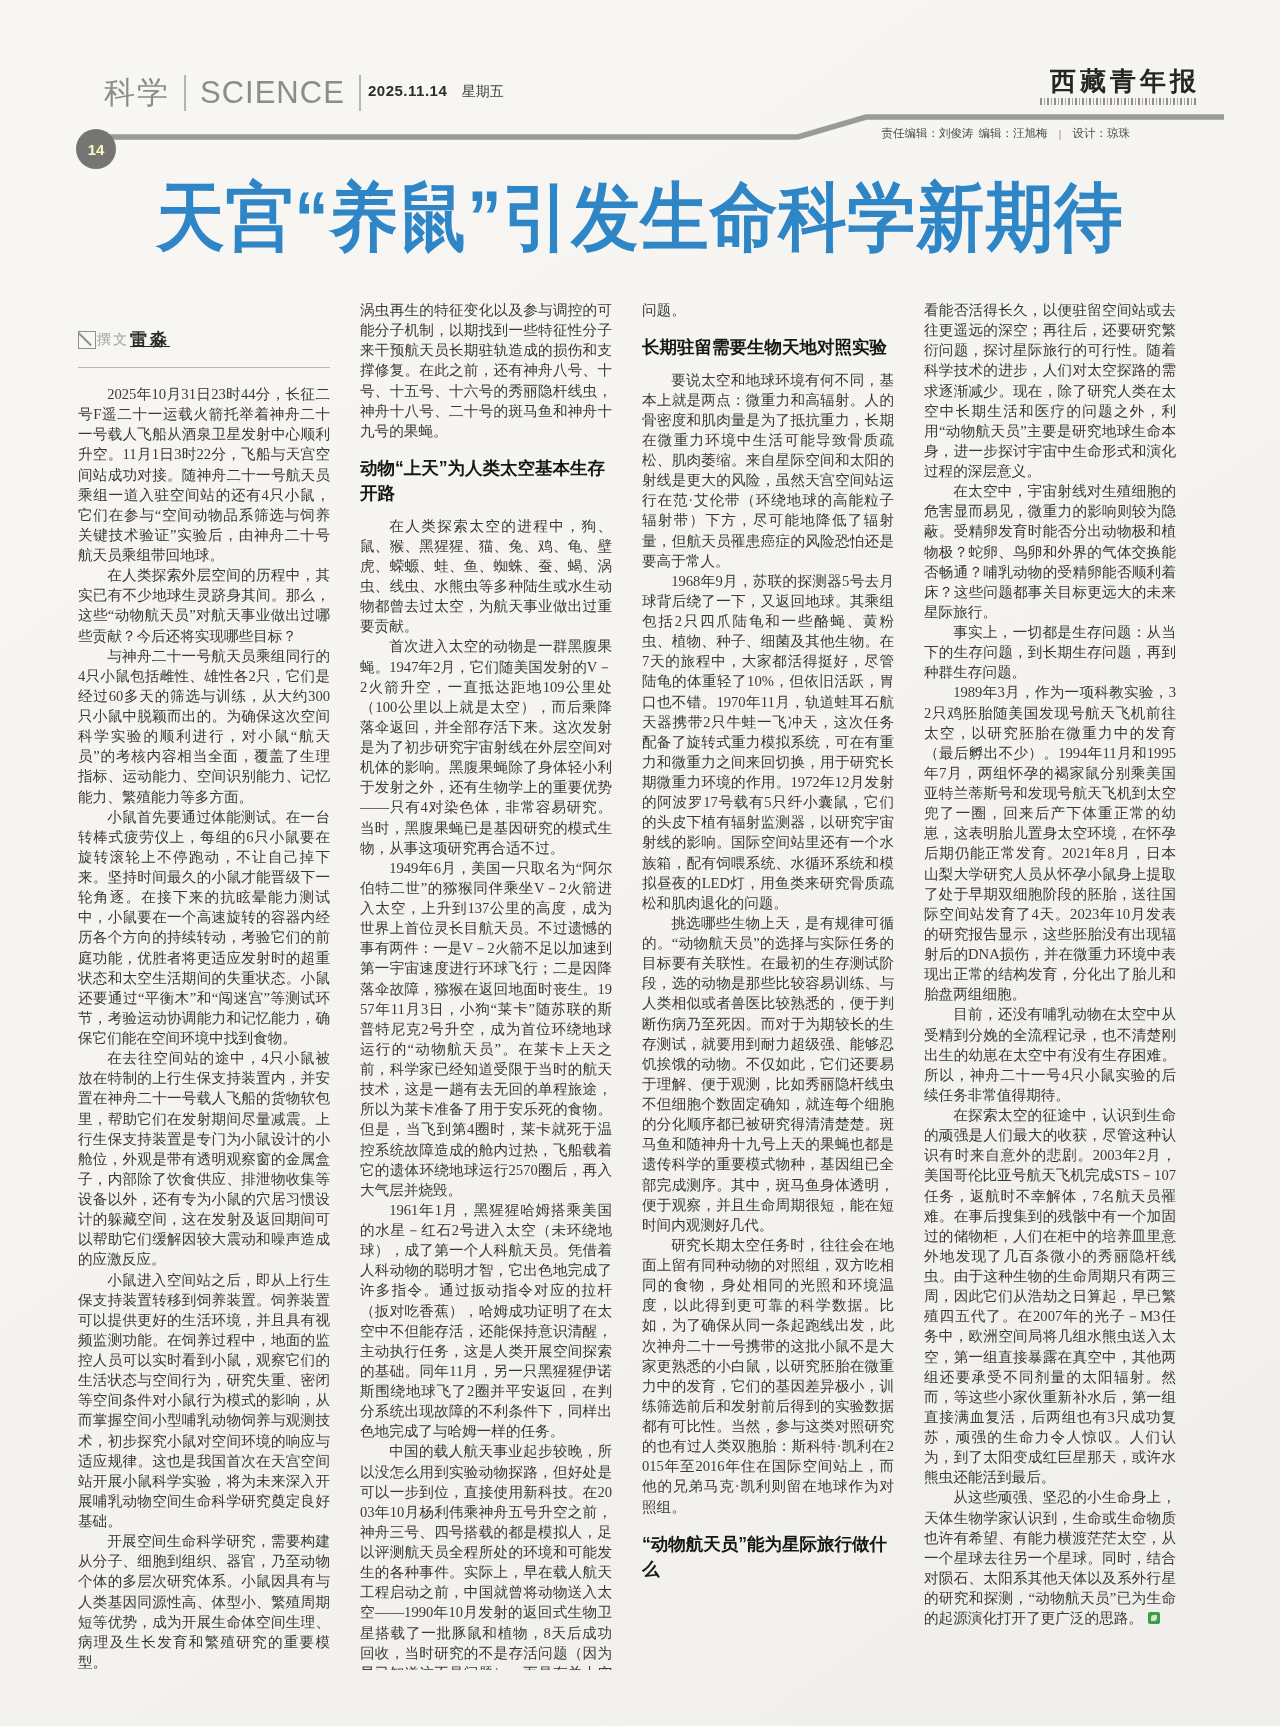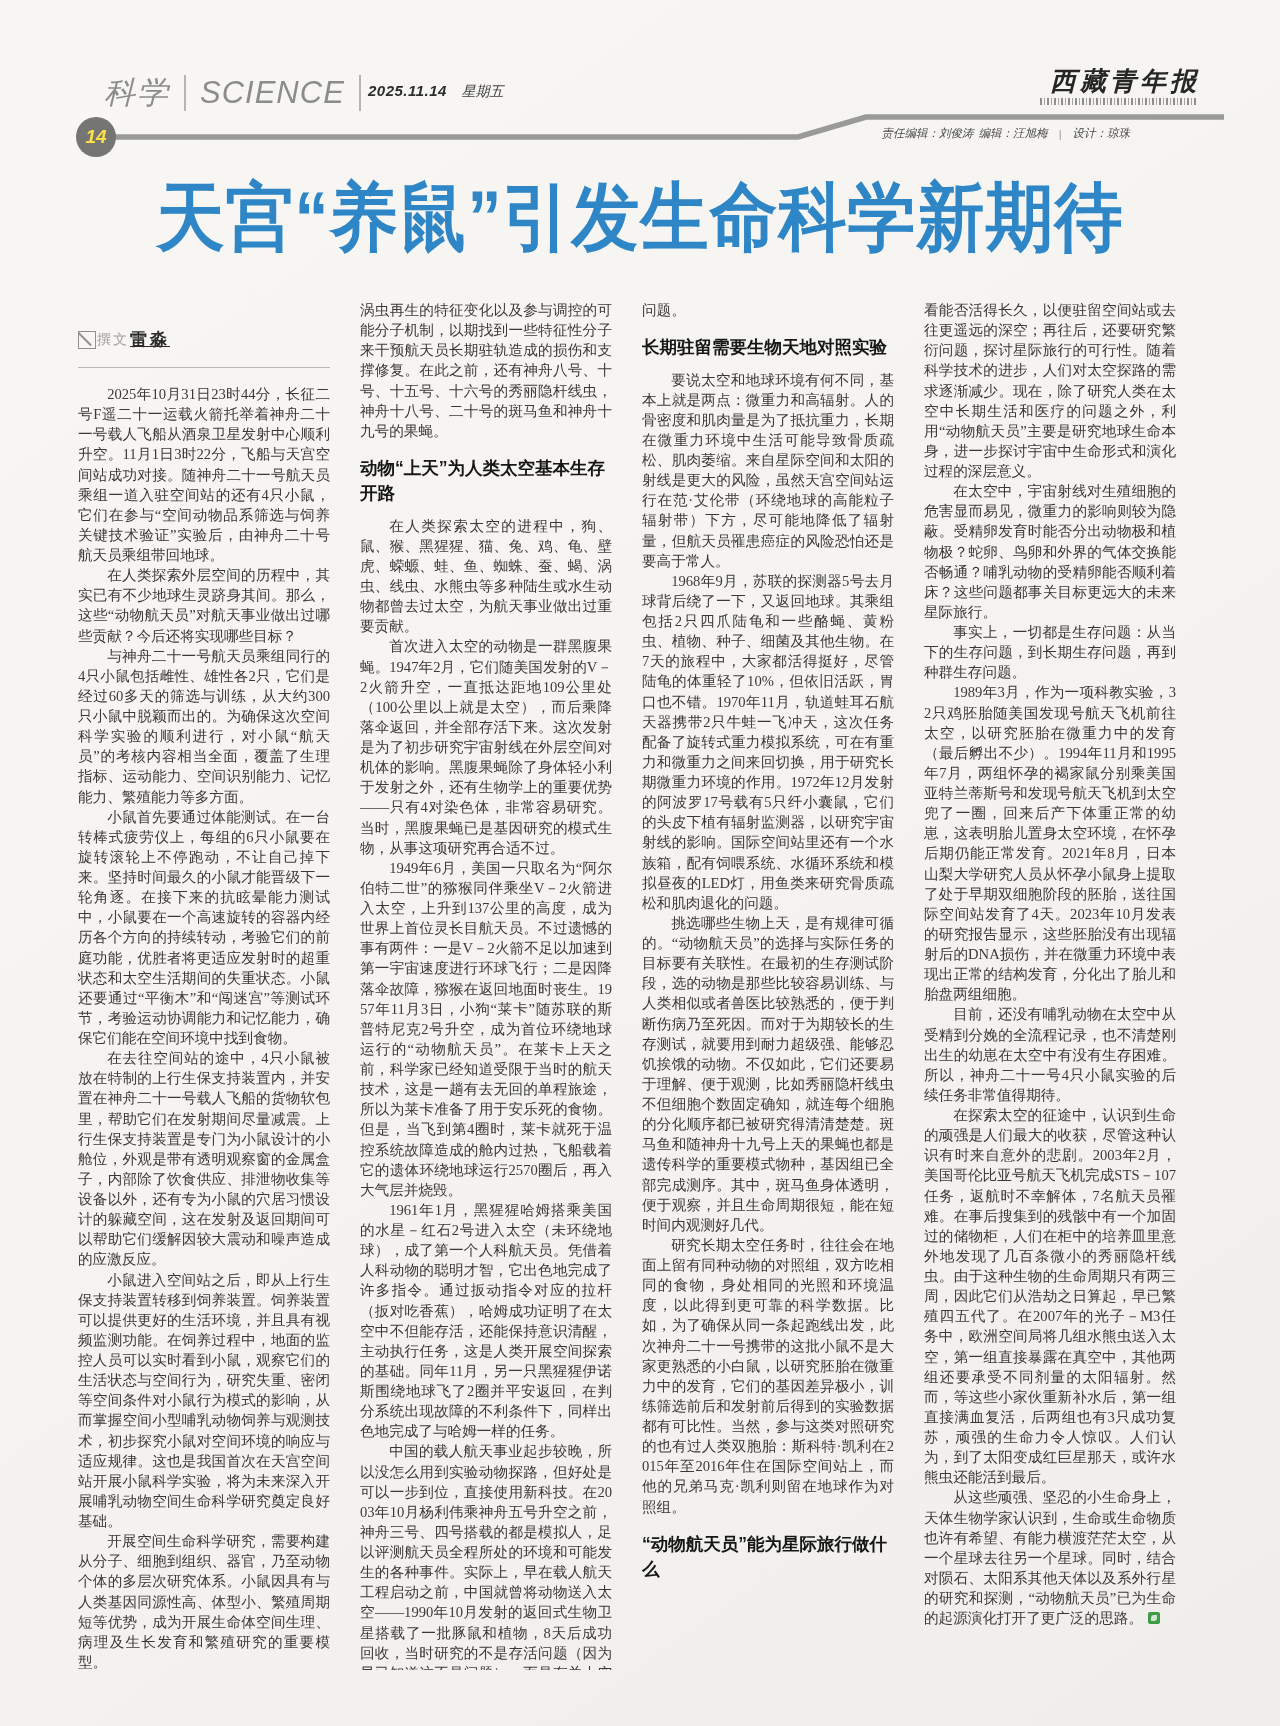--- a/index.html
+++ b/index.html
@@ -1,34 +1,34 @@
 <!DOCTYPE html>
 <html><head>
 <meta charset="utf-8">
 <style>
   html,body{margin:0;padding:0;background:#e9e8e5;}
   .page{position:relative;width:1280px;height:1726px;margin:0 auto;overflow:hidden;
         background:linear-gradient(145deg,#f8f7f4 0%,#f4f3ef 55%,#efeeea 100%);
         font-family:"Liberation Serif",serif;color:#3a3937;}
   
-  .hdr{position:absolute;top:0;left:0;width:1280px;height:165px;font-style:italic;}
+  .hdr{position:absolute;top:0;left:0;width:1280px;height:165px;}
   .sec-left{position:absolute;left:104px;top:72px;display:flex;align-items:center;gap:14px;}
   .sec-cn{font-family:"Liberation Sans",sans-serif;font-size:31px;color:#8c8c8c;letter-spacing:2px;}
   .sec-en{font-family:"Liberation Sans",sans-serif;font-size:31px;color:#8c8c8c;letter-spacing:1px;}
   .vline{width:2px;height:36px;background:#b5b5b3;}
   .date-block{position:absolute;left:368px;top:82px;font-family:"Liberation Sans",sans-serif;}
   .date-num{font-size:15px;font-weight:bold;color:#2d2d2d;letter-spacing:.5px;margin-top:37px;}
   .date-week{font-size:14px;color:#3b3b3b;margin-left:10px;}
   .paper-name{position:absolute;right:80px;top:64px;font-size:26px;font-weight:bold;color:#262624;
               letter-spacing:4px;font-family:"Liberation Serif",serif;}
   .tibetan{position:absolute;right:82px;top:98px;width:158px;height:7px;opacity:.75;
            background:repeating-linear-gradient(90deg,#6d6d6b 0 2px,transparent 2px 4px,#8a8a88 4px 5px,transparent 5px 7px);}
-  .page-circle{position:absolute;left:76px;top:117px;width:40px;height:40px;border-radius:50%;
-               background:#757573;color:#fde047;font-family:"Liberation Sans",sans-serif;
-               font-weight:bold;font-size:19px;display:flex;align-items:center;justify-content:center;}
+  .page-circle{position:absolute;left:76px;top:129px;width:40px;height:40px;border-radius:50%;
+               background:#757573;color:#fef9c3;font-family:"Liberation Sans",sans-serif;
+               font-weight:bold;font-size:15px;display:flex;align-items:center;justify-content:center;}
   .step-rule{position:absolute;left:0;top:0;width:1280px;height:165px;pointer-events:none;}
   .editors{position:absolute;right:150px;top:126px;font-family:"Liberation Sans",sans-serif;
            font-size:11.5px;color:#4a4a48;display:flex;gap:5px;align-items:center;}
   .editors .pipe{color:#9a9a98;margin:0 6px;}
   
   .headline{position:absolute;left:0;top:168px;width:1280px;margin:0;text-align:center;
             font-family:"Liberation Sans",sans-serif;font-weight:900;font-size:68px;
             letter-spacing:1px;transform:scaleY(1.1);transform-origin:top;}
   
   .columns{position:absolute;left:78px;top:300px;width:1098px;height:1380px;

